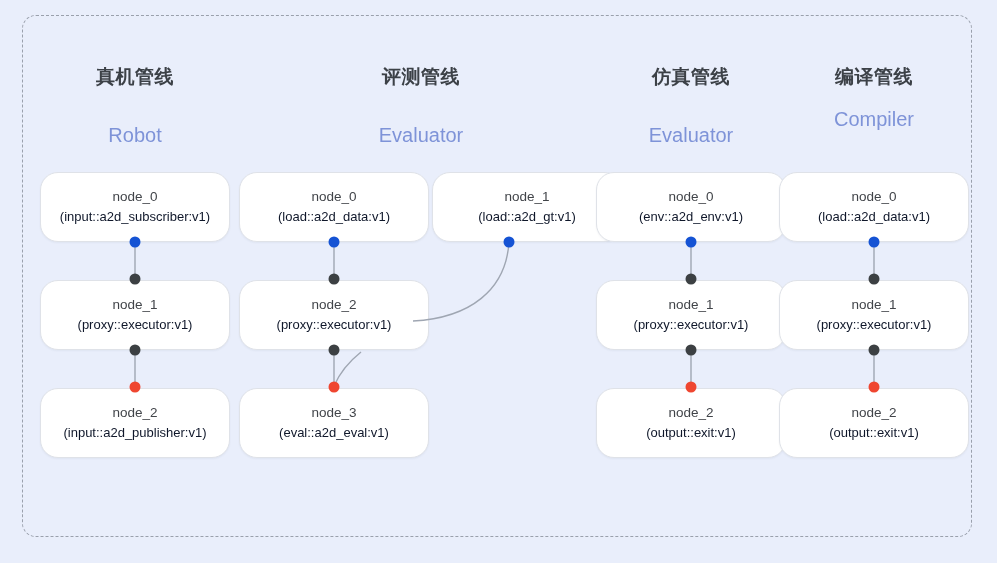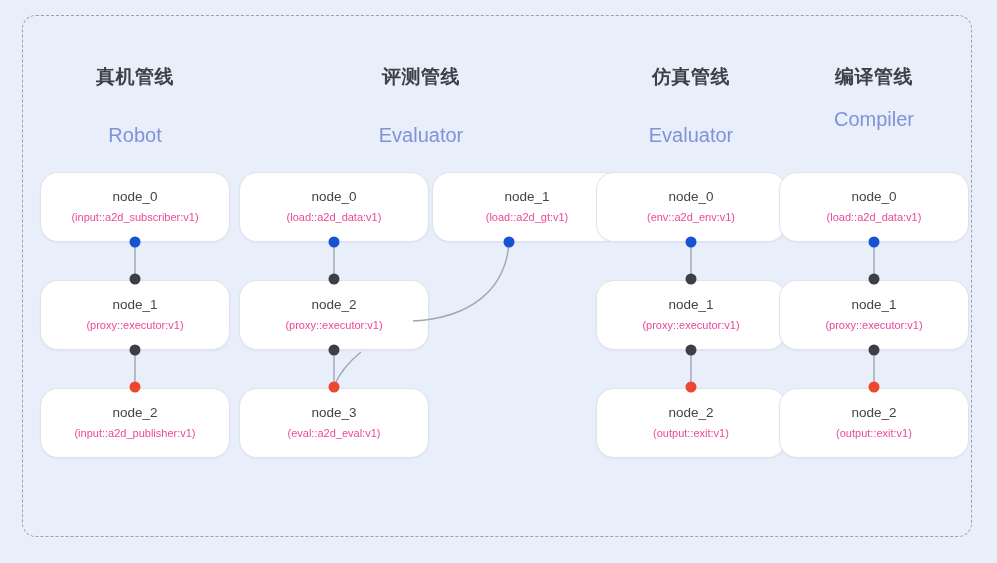--- a/index.html
+++ b/index.html
@@ -62,22 +62,22 @@
     justify-content: center;
     width: 190px;
     height: 70px;
   }
   .node-name {
     font-size: 13.5px;
     color: #414449;
     line-height: 20px;
   }
   .node-type {
-    font-size: 11px;
-    color: #ec4899;
+    font-size: 13px;
+    color: #0f172a;
     line-height: 20px;
     white-space: nowrap;
   }
   .dot {
     position: absolute;
     width: 11px;
     height: 11px;
     border-radius: 50%;
     transform: translate(-50%, -50%);
     z-index: 5;

